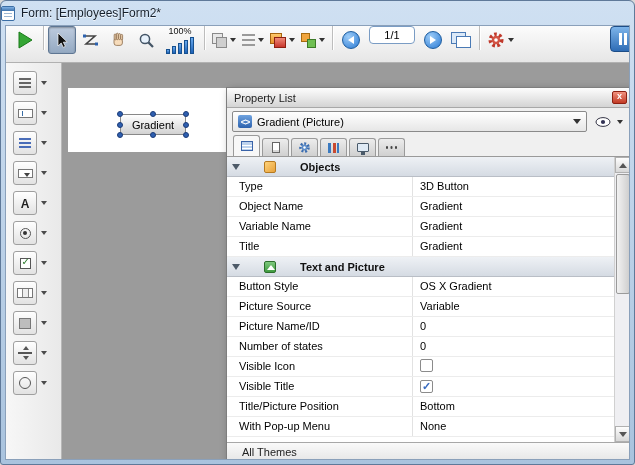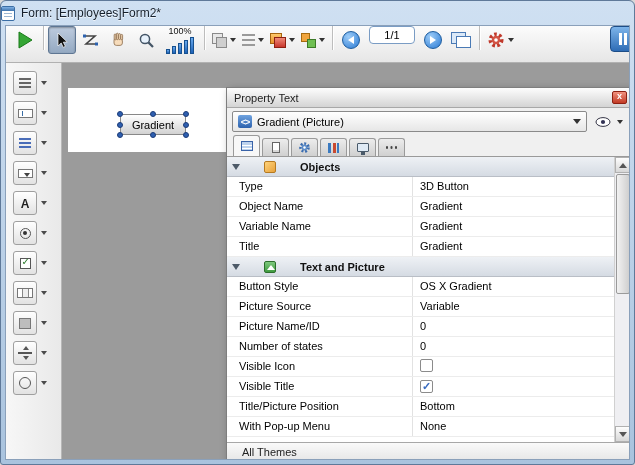--- a/index.html
+++ b/index.html
@@ -333,21 +333,21 @@
             <span class="handle" style="left:-3px;top:8px"></span>
             <span class="handle" style="right:-3px;top:8px"></span>
             <span class="handle" style="left:-3px;bottom:-3px"></span>
             <span class="handle" style="left:30px;bottom:-3px"></span>
             <span class="handle" style="right:-3px;bottom:-3px"></span>
           </div>
         </div>
 
         <div class="proplist">
           <div class="pl-title">
-            <span>Property Text</span>
+            <span>Property List</span>
             <span class="pl-close"></span>
           </div>
           <div class="pl-combo-row">
             <div class="pl-combo">
               <span class="combo-ic"></span>
               <span>Gradient (Picture)</span>
               <span class="combo-caret"></span>
             </div>
             <div class="eye-btn">
               <svg width="16" height="10" viewBox="0 0 16 10">

